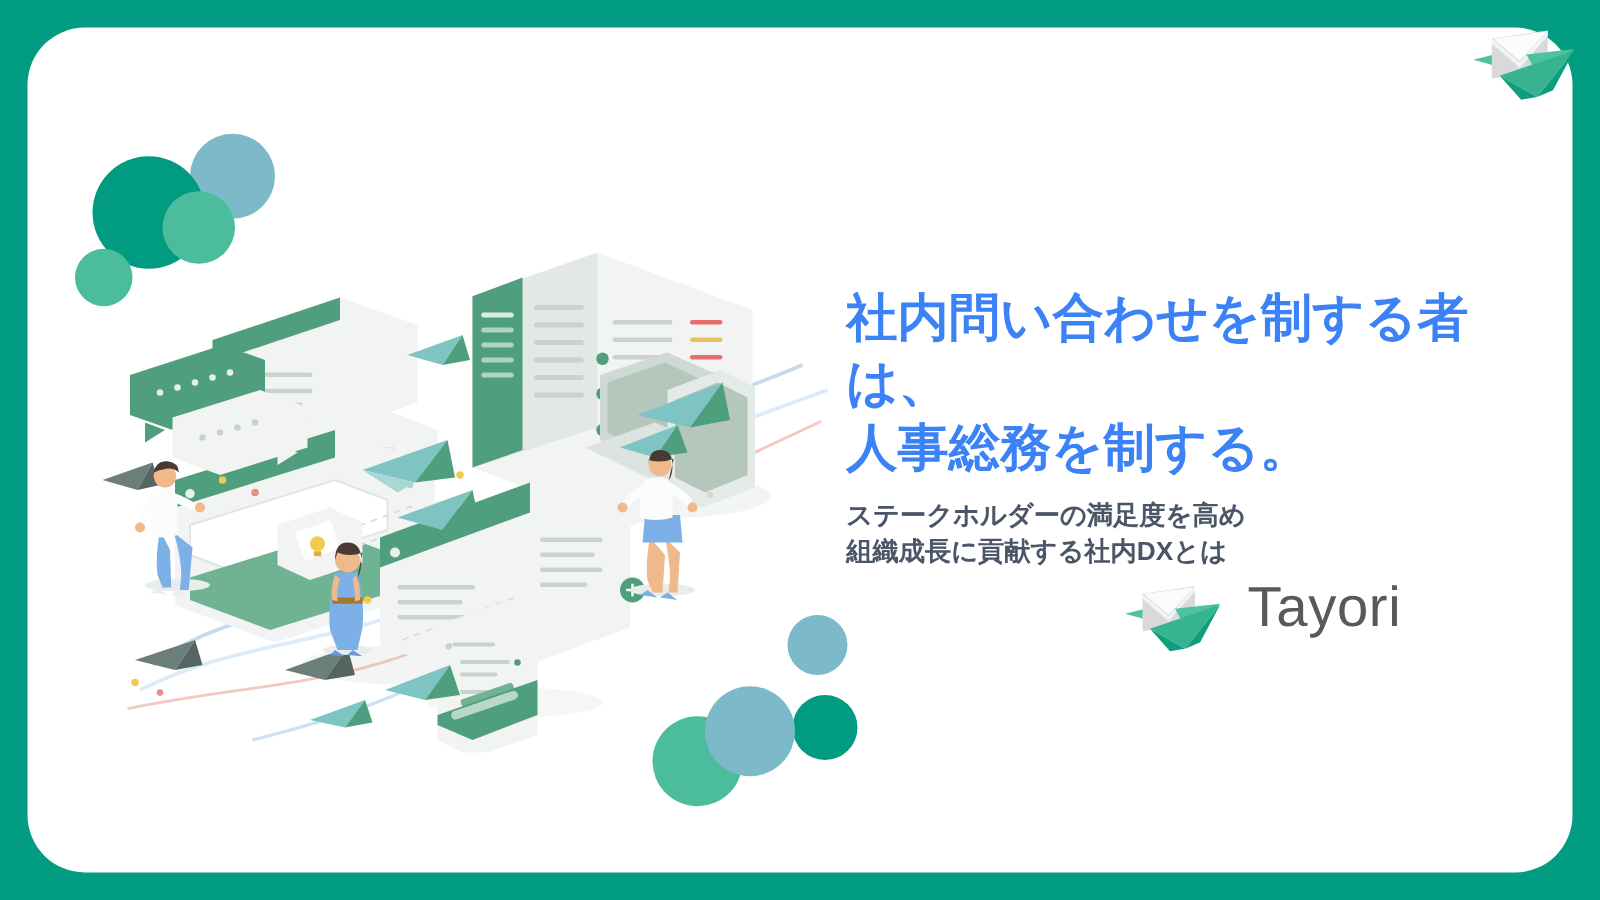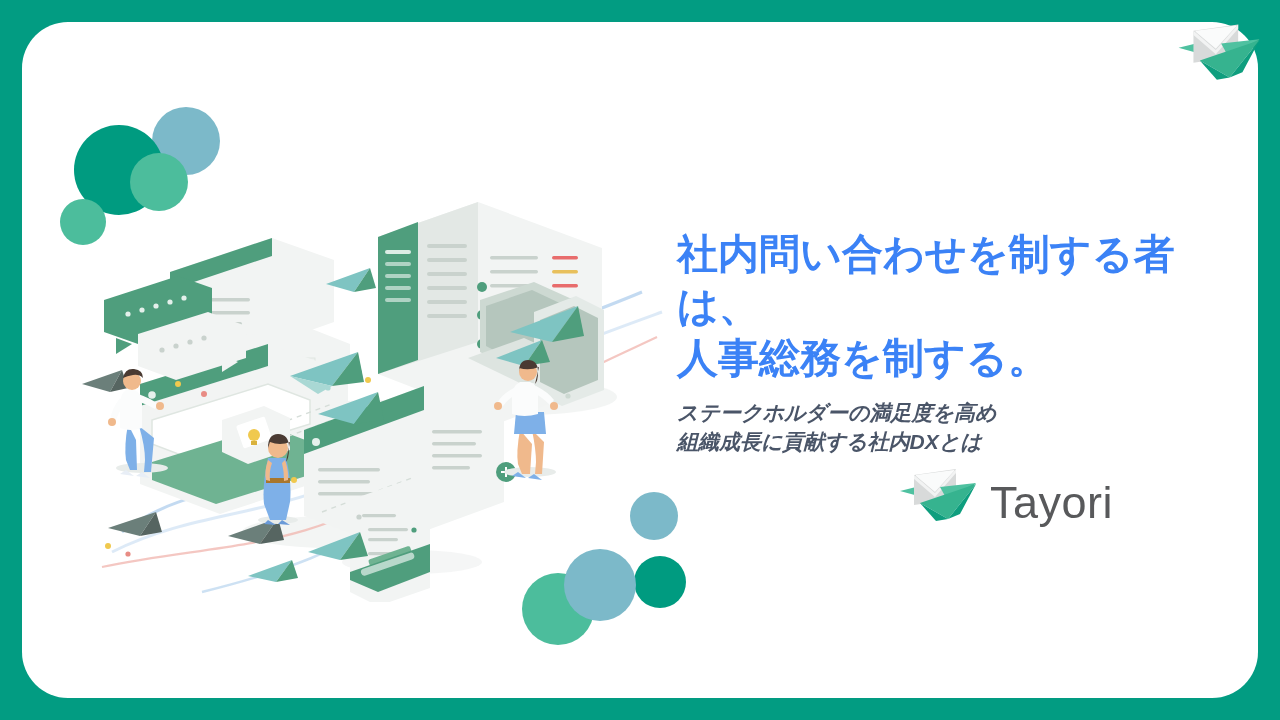--- a/index.html
+++ b/index.html
@@ -54,28 +54,27 @@
     letter-spacing: 0px;
     white-space: pre-line;
   }
   .subhead {
     margin-top: 14px;
     color: #4a5568;
     font-size: 21px;
     font-weight: bold;
     line-height: 29px;
     white-space: pre-line;
-    font-style: italic;
   }
 
   
   .brand-lockup {
     position: absolute;
     left: 876px; top: 441px;
-    display: flex; align-items: flex-end; gap: 12px;
+    display: flex; align-items: flex-start; gap: 20px;
   }
   .brand-mark { width: 80px; height: 62px; }
   .brand-mark svg { width: 100%; height: 100%; display: block; }
   .brand-word {
     color: #58595b;
     font-size: 45px;
     font-weight: normal;
     letter-spacing: 0.5px;
     line-height: 1;
   }

